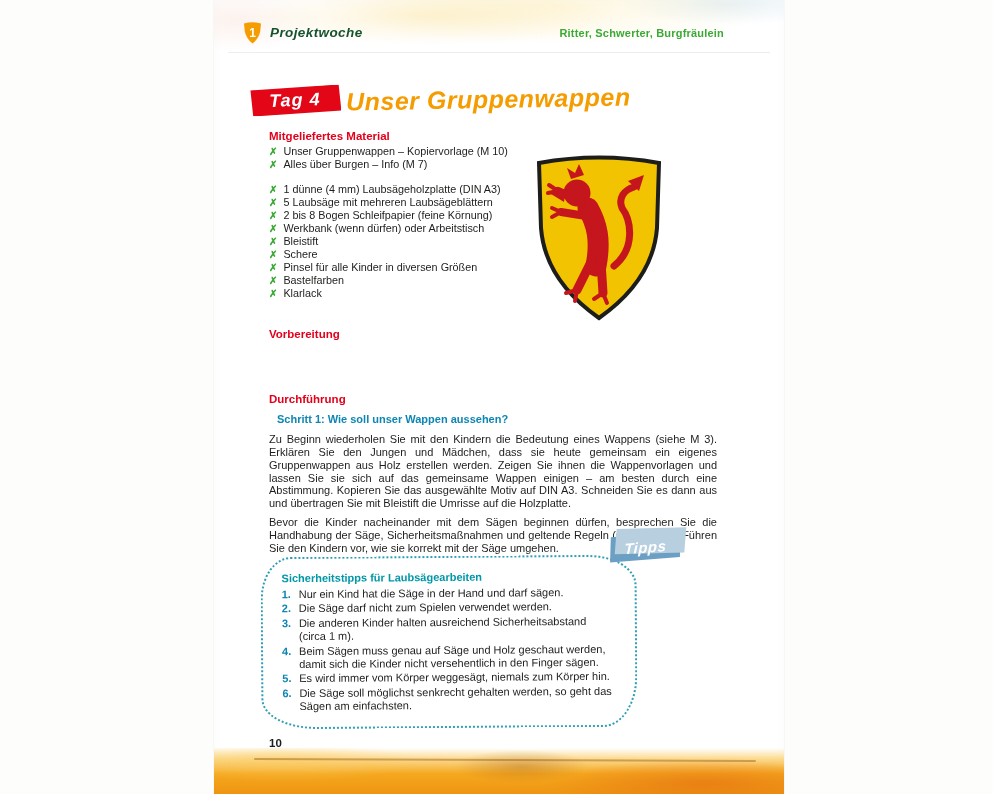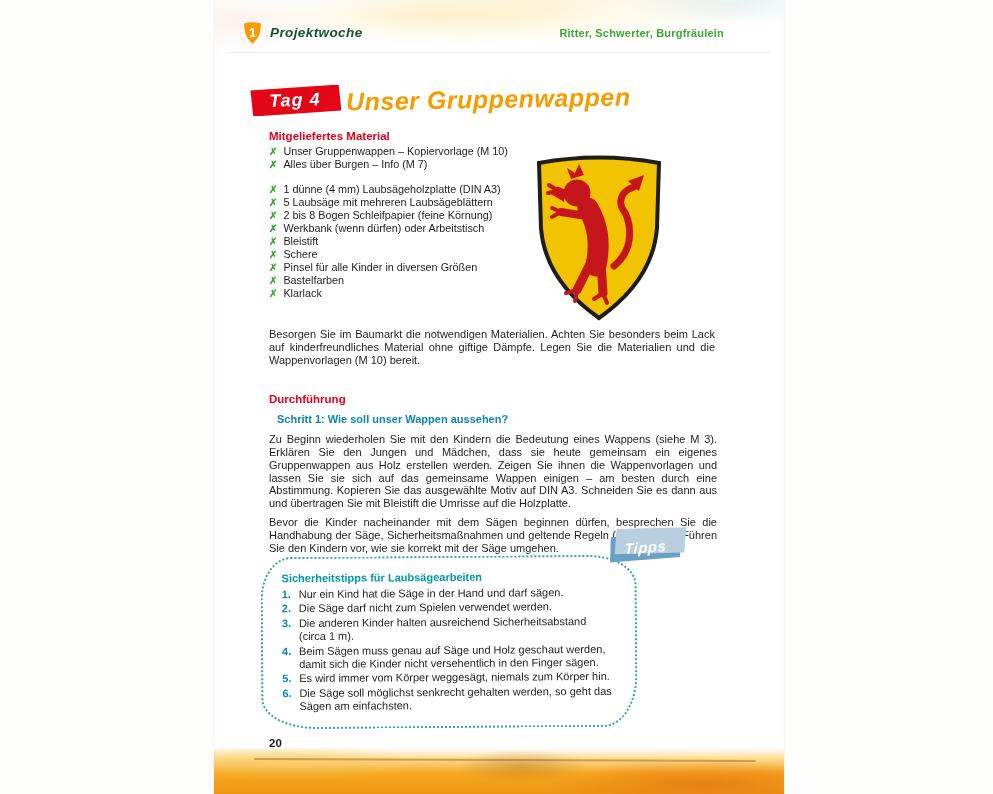--- a/index.html
+++ b/index.html
@@ -169,21 +169,21 @@
           <path d="M37 64 l-9 -4 M37 64 l-9 5" stroke-width="4"></path>
           <path d="M68 112 L53 142" stroke-width="9"></path>
           <path d="M53 142 l-11 3 M53 142 l-2 11" stroke-width="4"></path>
           <path d="M77 114 L79 145" stroke-width="9"></path>
           <path d="M79 145 l-9 6 M79 145 l4 10" stroke-width="4"></path>
         </g>
       </svg>
     </div>
 
     <div class="sec" style="top:328px;width:446px;">
-      <p>Besorgen Sie im Baumarkt die notwendigen Materialien. Achten Sie besonders beim Lack auf kinderfreundliches Material ohne giftige Dämpfe. Legen Sie die Materialien und die Wappenvorlagen (M 10) bereit.</p>
+      <h3>Vorbereitung</h3>
     </div>
 
     <div class="sec" style="top:393px;width:448px;">
       <h3>Durchführung</h3>
       <div class="step-h">Schritt 1: Wie soll unser Wappen aussehen?</div>
       <p>Zu Beginn wiederholen Sie mit den Kindern die Bedeutung eines Wappens (siehe M 3). Erklären Sie den Jungen und Mädchen, dass sie heute gemeinsam ein eigenes Gruppenwappen aus Holz erstellen werden. Zeigen Sie ihnen die Wappenvorlagen und lassen Sie sie sich auf das gemeinsame Wappen einigen – am besten durch eine Abstimmung. Kopieren Sie das ausgewählte Motiv auf DIN A3. Schneiden Sie es dann aus und übertragen Sie mit Bleistift die Umrisse auf die Holzplatte.</p>
       <p>Bevor die Kinder nacheinander mit dem Sägen beginnen dürfen, besprechen Sie die Handhabung der Säge, Sicherheitsmaßnahmen und geltende Regeln (siehe Tipps). Führen Sie den Kindern vor, wie sie korrekt mit der Säge umgehen.</p>
     </div>
 
     <div class="tips-box">
@@ -218,17 +218,17 @@
             <span>Es wird immer vom Körper weggesägt, niemals zum Körper hin.</span>
           </div>
 
           <div class="tip-item">
             <span class="tip-num">6.</span>
             <span>Die Säge soll möglichst senkrecht gehalten werden, so geht das Sägen am einfachsten.</span>
           </div>
         </div>
     </div>
 
-    <div class="page-number">20</div>
+    <div class="page-number">10</div>
 
     <div class="wc-bottom"></div>
   </div>
 </div>
 
 </body></html>

